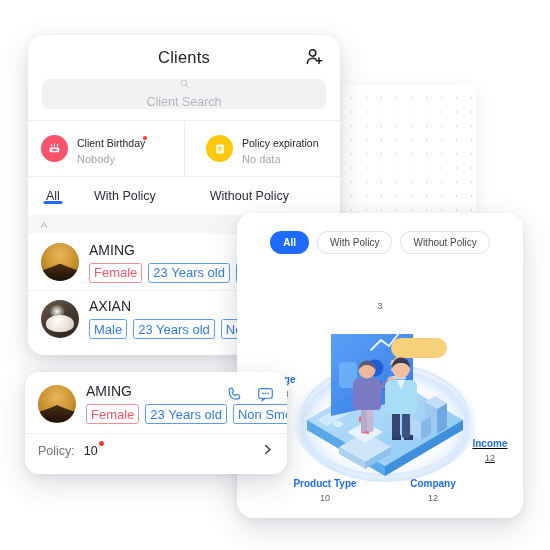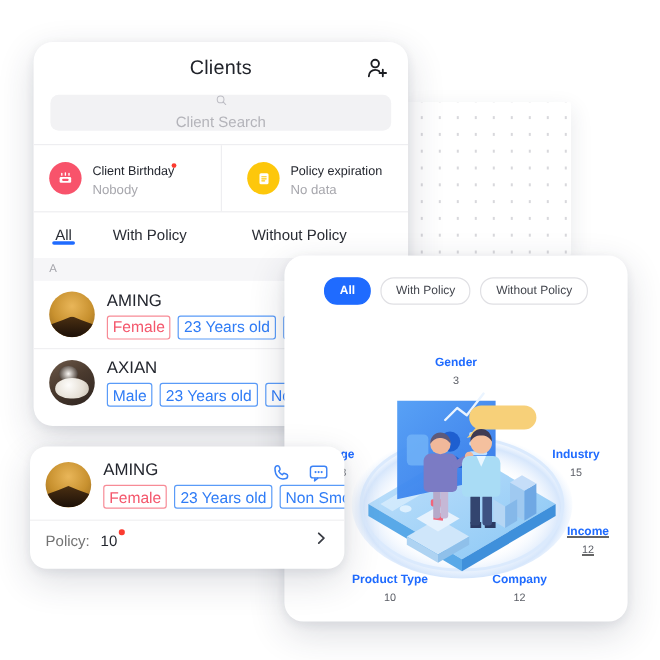--- a/index.html
+++ b/index.html
@@ -252,30 +252,25 @@
   <div class="card" id="analytics-card">
     <div class="pill-row">
       <div class="pill active">All</div>
       <div class="pill">With Policy</div>
       <div class="pill">Without Policy</div>
     </div>
 
     <div class="viz">
 
       <div class="vlabel lb-gender">
-        <div class="vl-name">Gender</div>
         <div class="vl-val">3</div>
       </div>
       <div class="vlabel lb-age">
         <div class="vl-name">Age</div>
         <div class="vl-val">8</div>
-      </div>
-      <div class="vlabel lb-industry">
-        <div class="vl-name">Industry</div>
-        <div class="vl-val">15</div>
       </div>
       <div class="vlabel lb-income">
         <div class="vl-name">Income</div>
         <div class="vl-val">12</div>
       </div>
       <div class="vlabel lb-product">
         <div class="vl-name">Product Type</div>
         <div class="vl-val">10</div>
       </div>
       <div class="vlabel lb-company">

